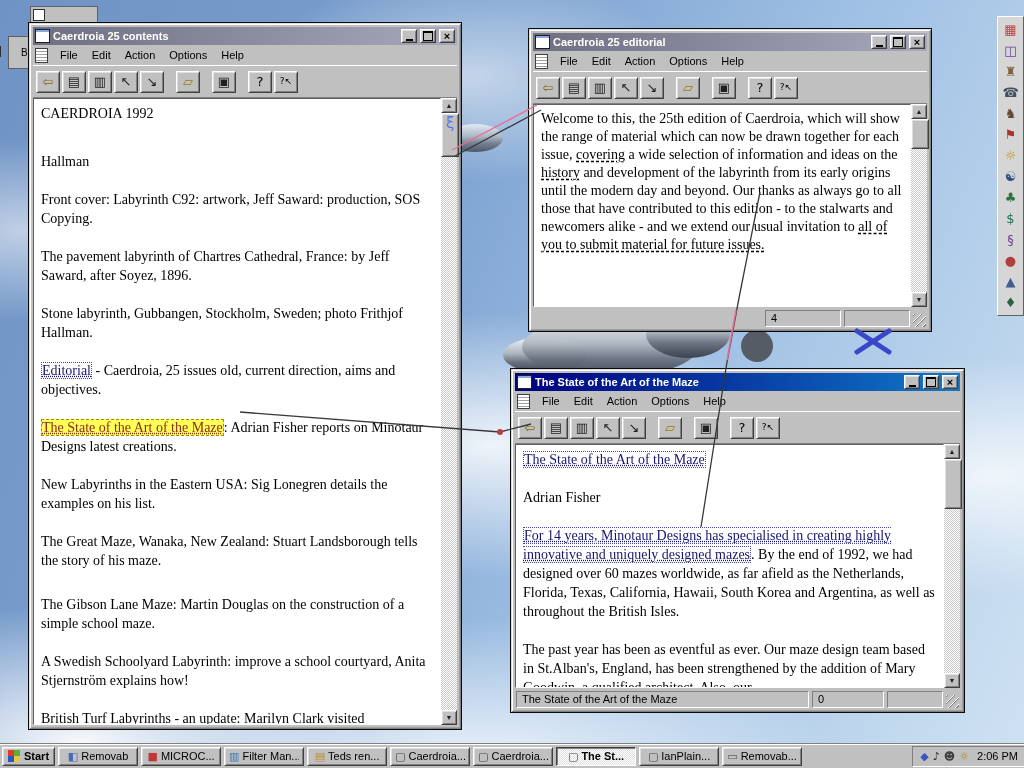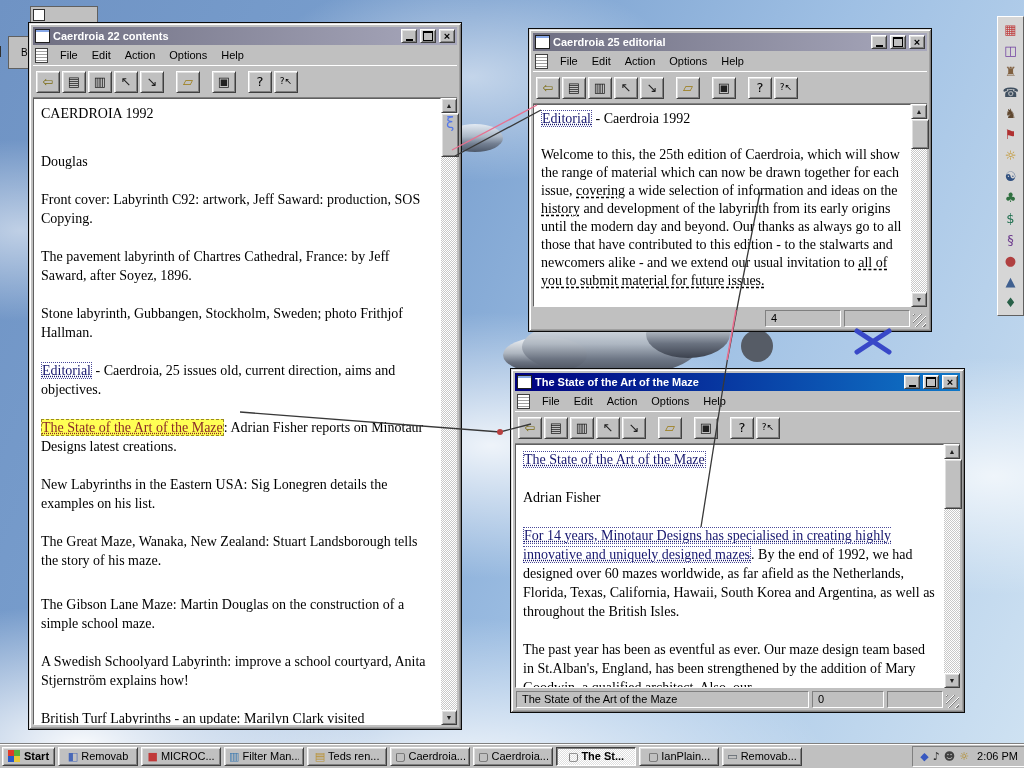--- a/index.html
+++ b/index.html
@@ -115,21 +115,21 @@
     <span class="mini"></span>
   </div>
   <div class="frag-left">
     <span class="mini"></span>
     <span>Bi</span>
   </div>
 
   <div class="win" style="left:28px;top:22px;width:424px;height:698px;">
     <div class="titlebar inactive">
       <span class="title-icon"></span>
-      <span class="title-text">Caerdroia 22 contents</span>
+      <span class="title-text">Caerdroia 25 contents</span>
       <button class="wbtn bo">
           <span class="glyph-min"></span>
         </button>
       <button class="wbtn bo">
           <span class="glyph-max"></span>
         </button>
       <button class="wbtn bo">
           <span class="glyph-close">×</span>
         </button>
     </div>
@@ -168,21 +168,21 @@
         <button class="tbtn bo sep">
           <span class="gi" style="color: rgb(0, 0, 0);">?</span>
         </button>
         <button class="tbtn bo small">
           <span class="gi" style="color: rgb(0, 0, 0);">?↖</span>
         </button>
       </div>
     <div class="content-row">
       <div class="doc" style="line-height:19px;">
           <p style="margin-bottom: 29px;"><span class="seg-plain">CAERDROIA 1992</span></p>
-          <p style="margin-bottom: 19px;"><span class="seg-plain">Douglas</span></p>
+          <p style="margin-bottom: 19px;"><span class="seg-plain">Hallman</span></p>
           <p style="margin-bottom: 19px;"><span class="seg-plain">Front cover: Labyrinth C92: artwork, Jeff Saward: production, SOS Copying.</span></p>
           <p style="margin-bottom: 19px;"><span class="seg-plain">The pavement labyrinth of Chartres Cathedral, France: by Jeff Saward, after Soyez, 1896.</span></p>
           <p style="margin-bottom: 19px;"><span class="seg-plain">Stone labyrinth, Gubbangen, Stockholm, Sweden; photo Frithjof Hallman.</span></p>
           <p style="margin-bottom: 19px;"><span class="seg-box">Editorial</span><span class="seg-plain"> - Caerdroia, 25 issues old, current direction, aims and objectives.</span></p>
           <p style="margin-bottom: 19px;"><span class="seg-hl">The State of the Art of the Maze</span><span class="seg-plain">: Adrian Fisher reports on Minotaur Designs latest creations.</span></p>
           <p style="margin-bottom: 19px;"><span class="seg-plain">New Labyrinths in the Eastern USA: Sig Lonegren details the examples on his list.</span></p>
           <p style="margin-bottom: 25px;"><span class="seg-plain">The Great Maze, Wanaka, New Zealand: Stuart Landsborough tells the story of his maze.</span></p>
           <p style="margin-bottom: 19px;"><span class="seg-plain">The Gibson Lane Maze: Martin Douglas on the construction of a simple school maze.</span></p>
           <p style="margin-bottom: 19px;"><span class="seg-plain">A Swedish Schoolyard Labyrinth: improve a school courtyard, Anita Stjernström explains how!</span></p>
           <p style="margin-bottom: 19px;"><span class="seg-plain">British Turf Labyrinths - an update: Marilyn Clark visited</span></p>
@@ -245,21 +245,20 @@
         </button>
         <button class="tbtn bo sep">
           <span class="gi" style="color: rgb(0, 0, 0);">?</span>
         </button>
         <button class="tbtn bo small">
           <span class="gi" style="color: rgb(0, 0, 0);">?↖</span>
         </button>
       </div>
     <div class="content-row">
       <div class="doc" style="line-height:18px;">
-          <p style="margin-bottom: 18px;"><span class="seg-box">Editorial</span><span class="seg-plain"> - Caerdroia 1992</span></p>
           <p style="margin-bottom: 18px;"><span class="seg-plain">Welcome to this, the 25th edition of Caerdroia, which will show the range of material which can now be drawn together for each issue, </span><span class="seg-u">covering</span><span class="seg-plain"> a wide selection of information and ideas on the </span><span class="seg-u">history</span><span class="seg-plain"> and development of the labyrinth from its early origins until the modern day and beyond. Our thanks as always go to all those that have contributed to this edition - to the stalwarts and newcomers alike - and we extend our usual invitation to </span><span class="seg-u">all of you to submit material for future issues.</span></p>
         </div>
       <div class="vscroll">
         <button class="sbtn bo">▲</button>
         <div class="strack">
           <div class="sthumb bo" style="height:28px;"></div>
         </div>
         <button class="sbtn bo">▼</button>
       </div>
     </div>

